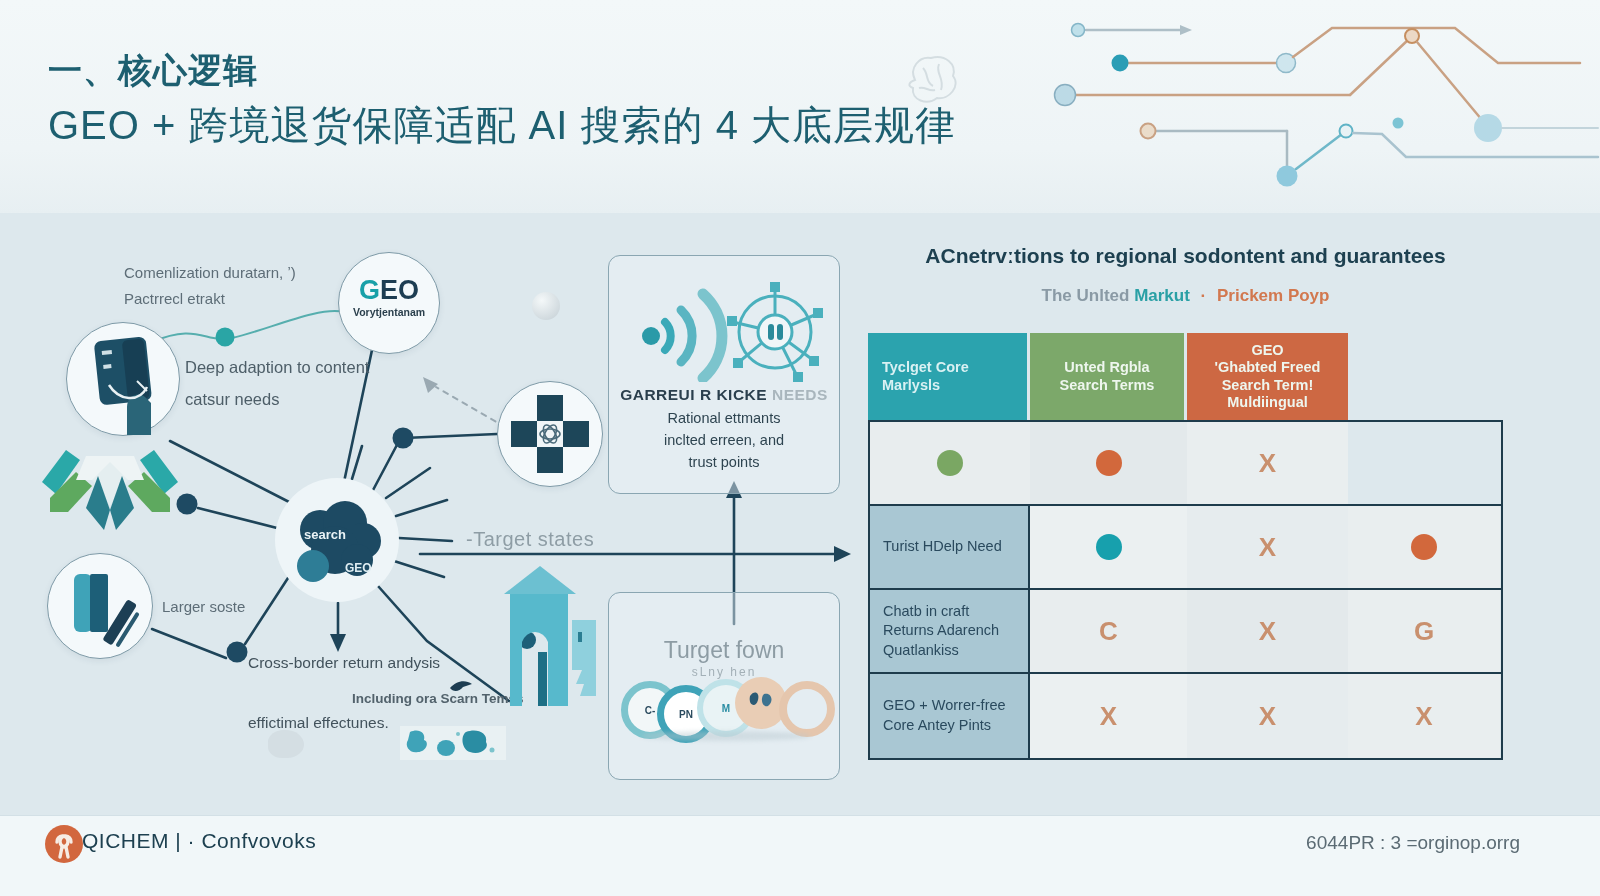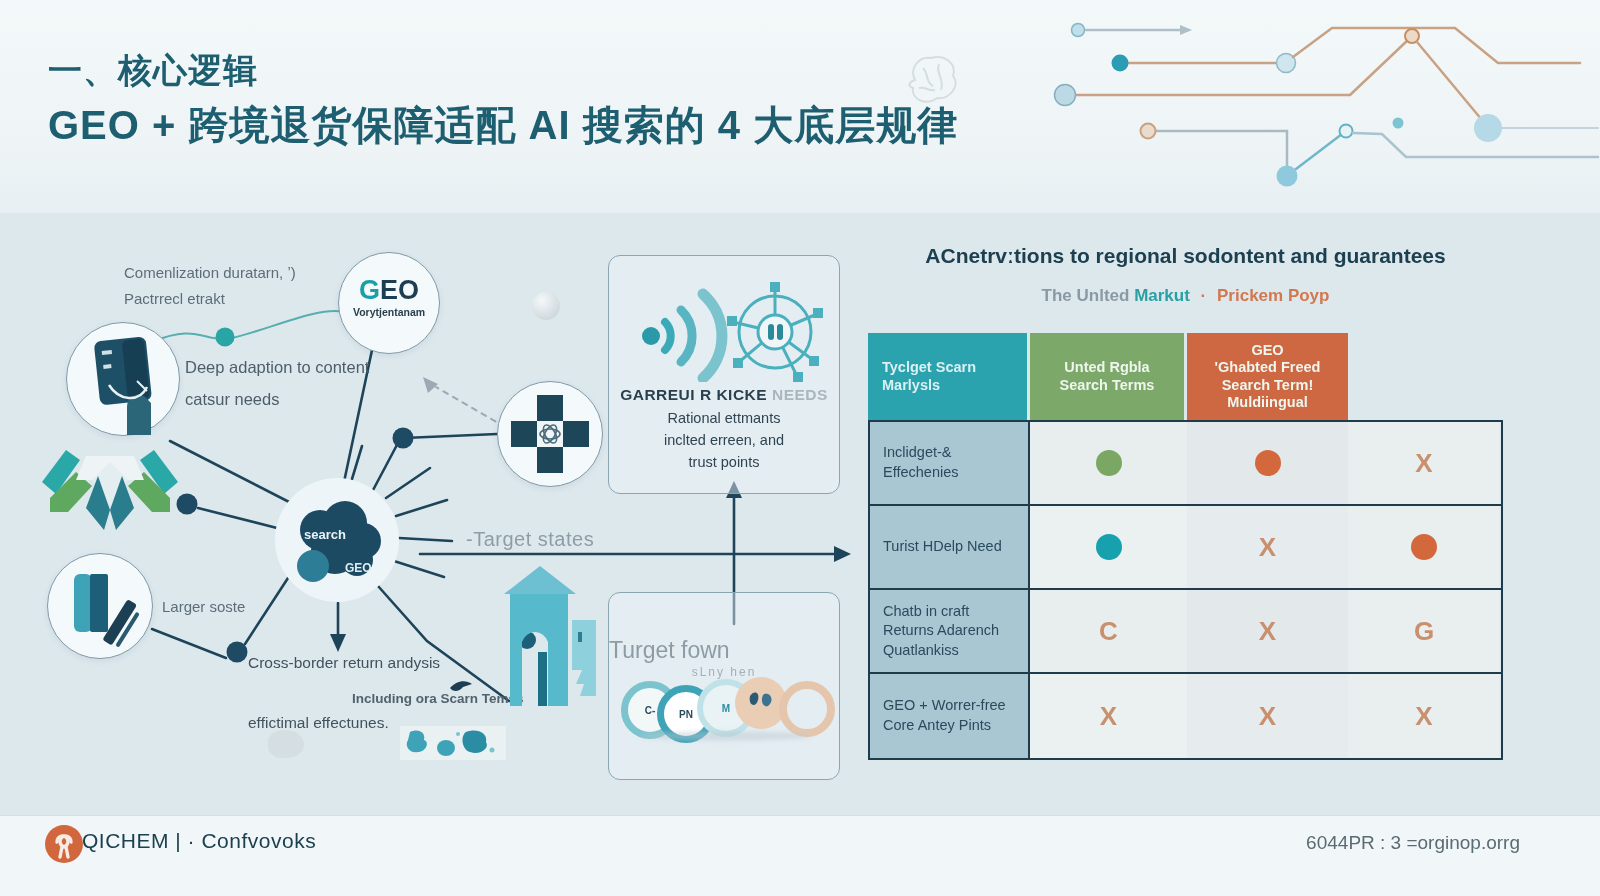--- a/index.html
+++ b/index.html
@@ -5,21 +5,21 @@
   html,body{margin:0;padding:0;}
   body{width:1600px;height:896px;position:relative;overflow:hidden;
        font-family:"Liberation Sans","DejaVu Sans",sans-serif;background:#dde8ed;}
   .abs{position:absolute;}
   
   .band-header{left:0;top:0;width:1600px;height:213px;background:linear-gradient(180deg,#f3f8f9 0%,#eef4f6 70%,#e7eff2 100%);}
   .band-main{left:0;top:213px;width:1600px;height:602px;background:#dde8ed;}
   .band-footer{left:0;top:815px;width:1600px;height:81px;background:#f1f7f9;border-top:1px solid #d3e0e6;}
   
   .title1{left:48px;top:48px;font-size:34px;font-weight:700;color:#1d5f70;letter-spacing:1px;}
-  .title2{left:48px;top:98px;font-size:40px;font-weight:700;color:#1d5f70;letter-spacing:1px;}
+  .title2{left:48px;top:98px;font-size:40px;font-weight:400;color:#1d5f70;letter-spacing:1px;}
   
   .dtext{color:#5d6d77;font-size:15px;line-height:1.45;}
   .dtext2{color:#4d5e68;font-size:16.5px;}
   .circle{border-radius:50%;background:#f4f9fb;border:1.5px solid #7e9aa7;box-shadow:0 2px 6px rgba(40,70,90,.08);}
   .halo{border-radius:50%;background:#eef5f8;}
   .roundbox{border:1.5px solid #8aa6b2;border-radius:12px;background:rgba(238,245,248,.45);}
   .geo-g{color:#18a0a8;}
   .geo-rest{color:#1d3d52;}
   
   .tbl-title{left:868px;top:244px;width:635px;text-align:center;font-size:21px;font-weight:800;color:#1d4050;}
@@ -39,21 +39,21 @@
             justify-content:center;padding-left:13px;color:#2a4a5e;font-size:14.5px;line-height:1.35;}
   .td.c1{background:#e8edee;} .td.c2{background:#e3e9eb;} .td.c3{background:#e9eeef;}
   .tr:nth-child(even) .td.c1{background:#ebf0f1;} .tr:nth-child(even) .td.c2{background:#e6ecee;}
   .dot{width:26px;height:26px;border-radius:50%;display:inline-block;}
   .mark{font-size:26px;font-weight:800;color:#c9906e;font-family:"Liberation Sans",sans-serif;}
   
   .needs-title{width:100%;text-align:center;font-weight:800;font-size:15.5px;letter-spacing:.5px;color:#2a3f4d;}
   .muted{color:#a9b6bd;}
   .needs-body{width:100%;text-align:center;font-size:14.5px;color:#2e4450;line-height:1.5;}
   .town-small{width:100%;text-align:center;font-size:12px;color:#a3b0b7;letter-spacing:2px;margin-top:44px;}
-  .town-title{width:100%;text-align:left;font-size:23px;color:#8d9ca4;}
+  .town-title{width:100%;text-align:center;font-size:23px;color:#8d9ca4;}
   .target-label{font-size:20px;color:#8e9da5;letter-spacing:.5px;}
   
   .coin{position:absolute;border-radius:50%;display:flex;align-items:center;justify-content:center;
         font-size:10px;font-weight:700;color:#2a4a5e;}
   
   .brand{left:82px;top:829px;font-size:21px;font-weight:400;color:#1d4050;letter-spacing:.5px;}
   .fright{left:1180px;top:832px;width:340px;text-align:right;font-size:19px;color:#5b6b74;}
   .ball{border-radius:50%;background:radial-gradient(circle at 35% 30%,#f4f8f9,#c3ced4);}
 </style>
 </head>
@@ -306,40 +306,36 @@
 <div class="abs tbl-sub">
   <span class="sub-gray">The Unlted</span>
   <span class="sub-teal">Markut</span>
   <span class="sub-sep">·</span>
   <span class="sub-orange">Prickem Poyp</span>
 </div>
 
 <div class="abs tablewrap">
   <div class="thead">
       <div class="th left" style="background: rgb(43, 163, 174);">
-        <div>Tyclget Scarn</div>
+        <div>Tyclget Core</div>
         <div>Marlysls</div>
       </div>
       <div class="th" style="background: rgb(124, 168, 106);">
         <div>Unted Rgbla</div>
         <div>Search Terms</div>
       </div>
       <div class="th" style="background: rgb(205, 104, 67);">
         <div>GEO</div>
         <div>'Ghabted Freed</div>
         <div>Search Term!</div>
         <div>Muldiingual</div>
       </div>
     </div>
   <div class="tbody">
       <div class="tr">
-        <div class="td label">
-          <div>Inclidget-&amp;</div>
-          <div>Effechenies</div>
-        </div>
         <div class="td c1">
           <span class="dot" style="background: rgb(122, 167, 99);"></span>
         </div>
         <div class="td c2">
           <span class="dot" style="background: rgb(210, 104, 60);"></span>
         </div>
         <div class="td c3">
           <span class="mark">X</span>
         </div>
       </div>

